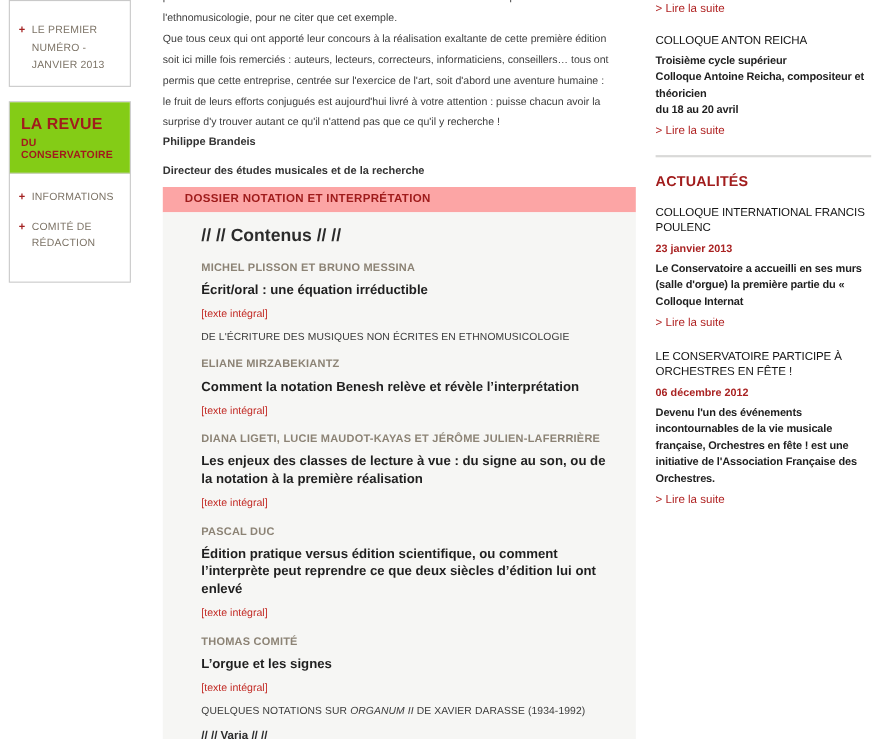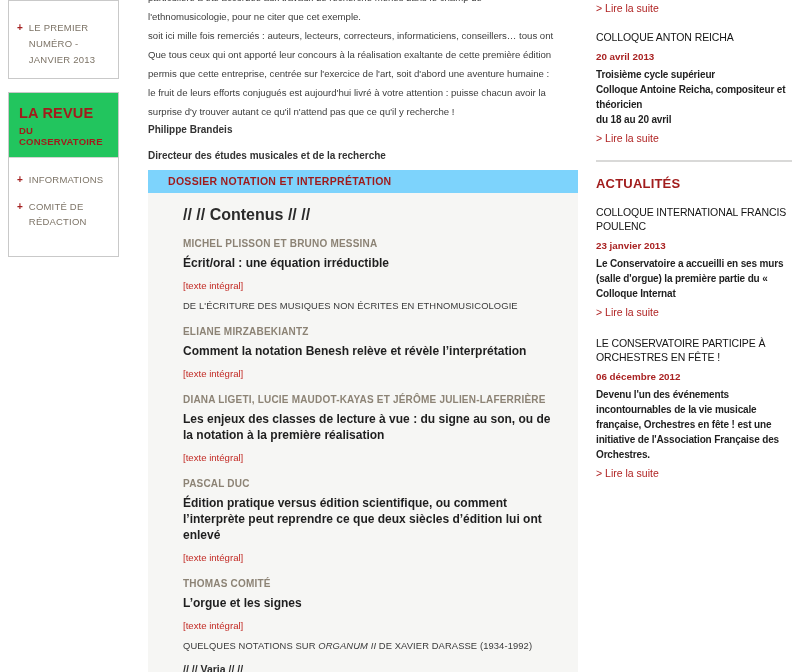--- a/index.html
+++ b/index.html
@@ -7,35 +7,35 @@
         font-family:"Liberation Sans", sans-serif;color:#3d3d3d;}
 
   
   .sidebar{position:absolute;left:8px;top:0;width:111px;}
   .side-box{border:1px solid #c9c9c9;background:#fff;box-sizing:border-box;}
   .issue-box{padding:19px 6px 10px 8px;}
   .side-row{display:flex;align-items:flex-start;}
   .plus{color:#a32020;font-weight:bold;font-size:10px;line-height:16px;margin-right:6px;flex:0 0 auto;}
   .side-link{color:#7c7366;font-size:9.5px;line-height:16px;letter-spacing:.2px;cursor:pointer;}
   .nav-box{margin-top:13px;}
-  .nav-head{background:#22c55e;padding:12px 8px 10px 10px;border-bottom:1px solid #d4d4d1;}
+  .nav-head{background:#84cc16;padding:12px 8px 10px 10px;border-bottom:1px solid #d4d4d1;}
   .brand-title{color:#a11c1c;font-weight:bold;font-size:14.5px;letter-spacing:.2px;}
   .brand-sub{color:#a11c1c;font-weight:bold;font-size:9.5px;margin-top:4px;letter-spacing:.2px;}
   .nav-body{padding:14px 4px 16px 8px;}
   .nav-item{display:flex;align-items:flex-start;margin-bottom:11px;cursor:pointer;}
   .nav-item .side-link{line-height:15px;}
 
   
   .main{position:absolute;left:148px;top:0;width:430px;}
   .intro{margin-top:-12px;font-size:9.6px;line-height:19px;color:#3c3c3c;}
   .intro-line{white-space:nowrap;}
   .sig-name,.sig-role{font-weight:bold;font-size:10px;color:#333;line-height:16px;}
   .sig-name{margin-top:1px;}
   .sig-role{margin-top:10px;}
-  .dossier-bar{margin-top:6px;height:23px;line-height:23px;background:#7dd3fc;
+  .dossier-bar{margin-top:6px;height:23px;line-height:23px;background:#fca5a5;
                color:#9e1b1b;font-weight:bold;font-size:10.5px;padding-left:20px;letter-spacing:.3px;}
   .contents{background:#f6f6f4;padding:15px 0 40px 35px;min-height:480px;box-sizing:border-box;}
   .contents-head{font-weight:bold;font-size:16px;color:#2b2b2b;line-height:14px;}
   .article{margin-top:13px;padding-right:16px;}
   .article.first{margin-top:15px;}
   .authors{color:#8c8375;font-weight:bold;font-size:10px;line-height:14px;letter-spacing:.2px;}
   .a-title{margin:4px 0 0 0;font-size:12px;font-weight:bold;color:#1f1f1f;line-height:16px;cursor:pointer;}
   .tag-row{margin-top:6px;line-height:13px;}
   .tag{color:#c22a24;font-size:9.6px;text-decoration:none;cursor:pointer;}
   .caption{margin-top:8px;font-size:9.4px;color:#3a3a3a;line-height:12px;letter-spacing:.1px;}
@@ -84,22 +84,22 @@
           <span class="side-link">COMITÉ DE RÉDACTION</span>
         </div>
       </div>
     </div>
   </aside>
 
   <main class="main">
     <div class="intro">
       <div class="intro-line">particulière a été accordée aux travaux de recherche menés dans le champ de</div>
       <div class="intro-line">l'ethnomusicologie, pour ne citer que cet exemple.</div>
+      <div class="intro-line">Que tous ceux qui ont apporté leur concours à la réalisation exaltante de cette première édition</div>
       <div class="intro-line">soit ici mille fois remerciés : auteurs, lecteurs, correcteurs, informaticiens, conseillers… tous ont</div>
-      <div class="intro-line">Que tous ceux qui ont apporté leur concours à la réalisation exaltante de cette première édition</div>
       <div class="intro-line">permis que cette entreprise, centrée sur l'exercice de l'art, soit d'abord une aventure humaine :</div>
       <div class="intro-line">le fruit de leurs efforts conjugués est aujourd'hui livré à votre attention : puisse chacun avoir la</div>
       <div class="intro-line">surprise d'y trouver autant ce qu'il n'attend pas que ce qu'il y recherche !</div>
     </div>
 
     <div class="sig-name">Philippe Brandeis</div>
     <div class="sig-role">Directeur des études musicales et de la recherche</div>
 
     <div class="dossier-bar">DOSSIER NOTATION ET INTERPRÉTATION</div>
 
@@ -140,21 +140,20 @@
 
       <div class="partial-line">// // Varia // //</div>
     </div>
   </main>
 
   <aside class="rightbar">
     <a class="more top">&gt; Lire la suite</a>
 
     <section class="event">
       <h3 class="news-title">COLLOQUE ANTON REICHA</h3>
-      <div class="news-date">20 avril 2013</div>
       <div class="news-lines">
         <div class="news-line">Troisième cycle supérieur</div>
         <div class="news-line">Colloque Antoine Reicha, compositeur et théoricien</div>
         <div class="news-line">du 18 au 20 avril</div>
       </div>
       <a class="more">&gt; Lire la suite</a>
     </section>
 
     <div class="divider"></div>
 

